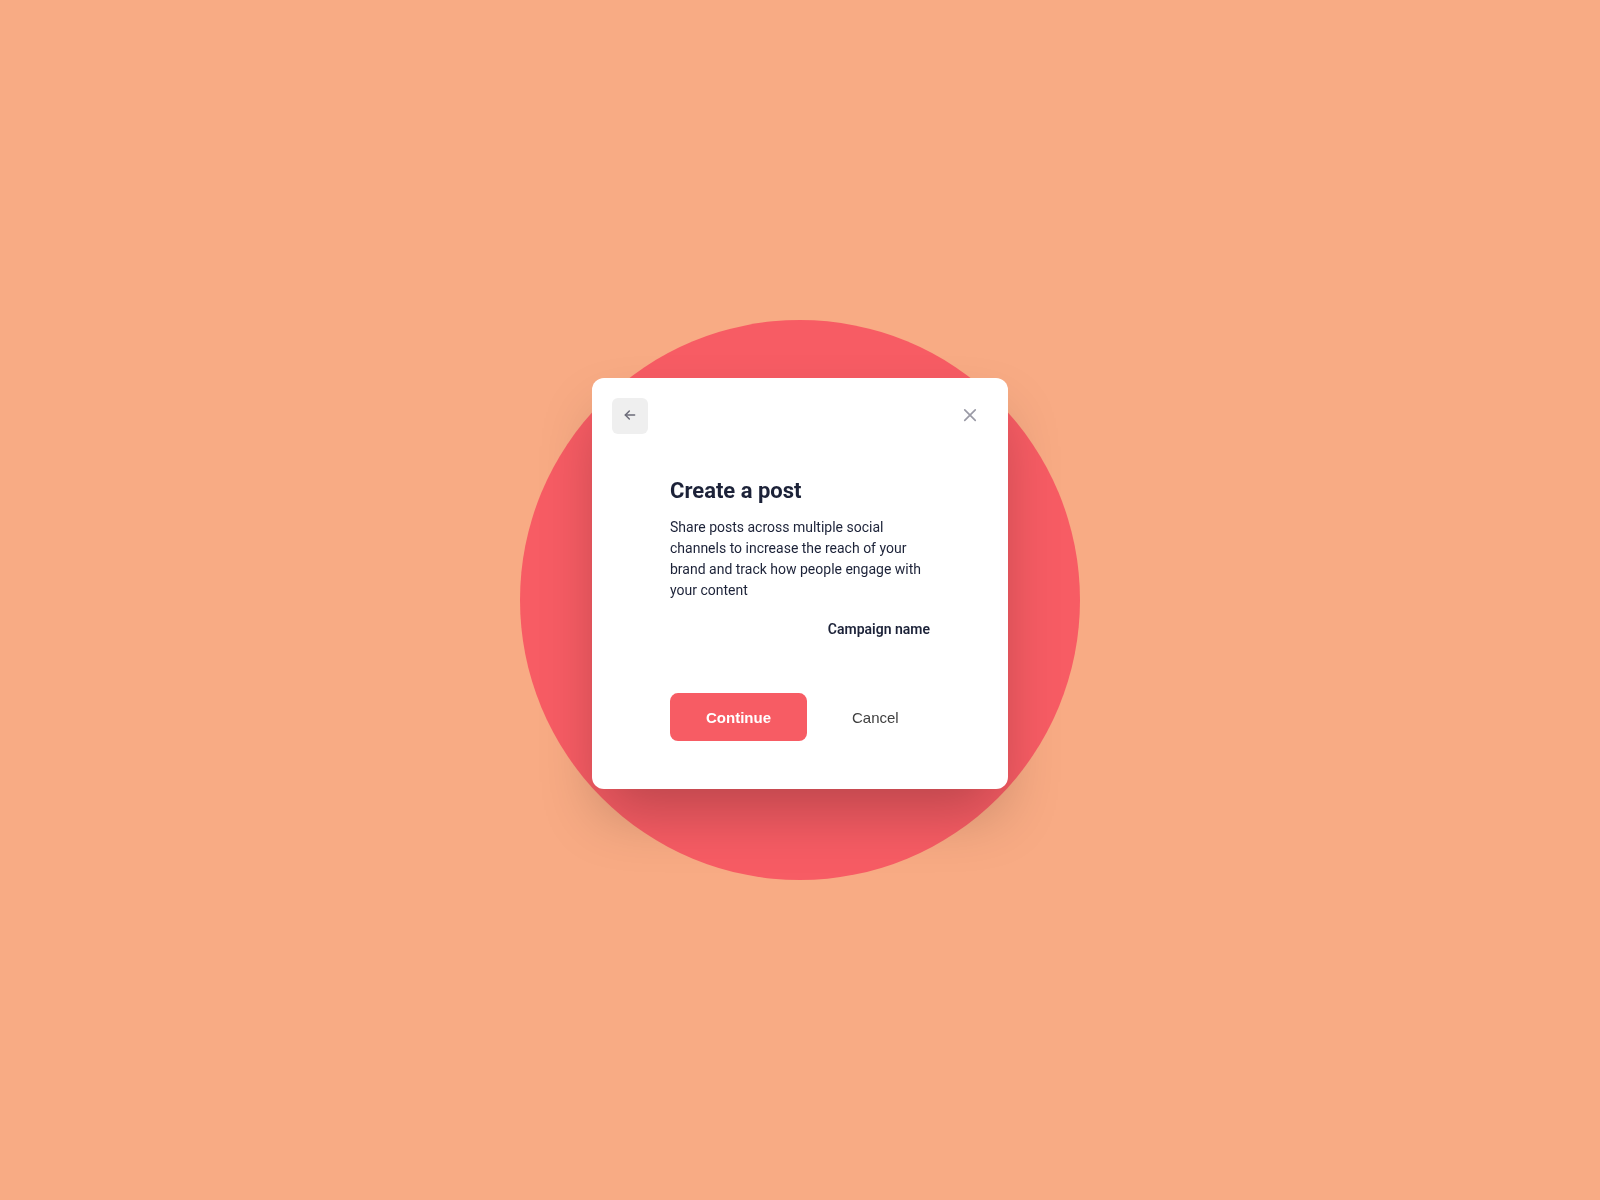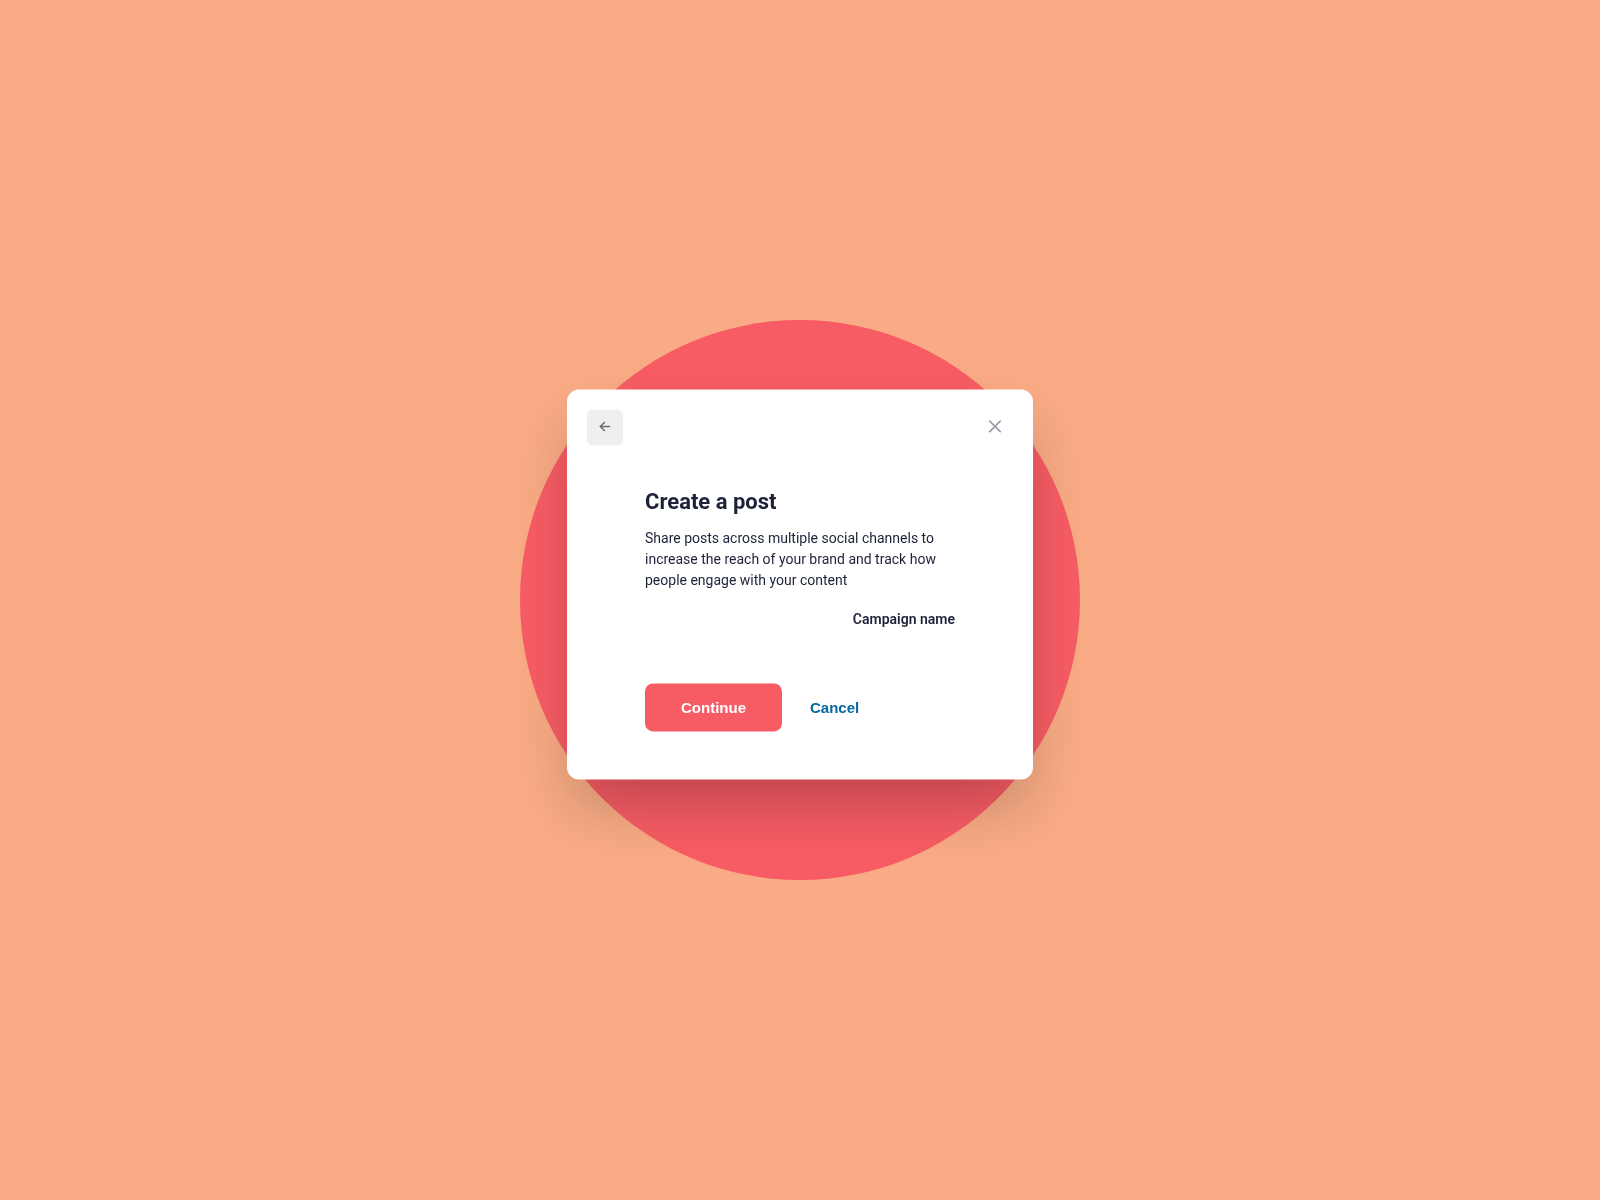--- a/index.html
+++ b/index.html
@@ -20,21 +20,21 @@
       width: 560px;
       height: 560px;
       border-radius: 50%;
       background: #F75C64;
       left: 50%;
       top: 50%;
       transform: translate(-50%, -50%);
     }
     .modal {
       position: absolute;
-      width: 466px;
+      width: 416px;
       left: 50%;
       top: 50%;
       transform: translate(-50%, -54%);
       background: #FFFFFF;
       border-radius: 12px;
       padding: 20px 20px 48px 20px;
       box-shadow: 0 30px 60px -10px rgba(0,0,0,0.25);
     }
     .modal-top {
       display: flex;
@@ -97,40 +97,40 @@
       font-size: 14px;
       color: #1C2238;
       outline: none;
     }
     .text-input::placeholder {
       color: #A9ADB9;
     }
     .actions {
       display: flex;
       align-items: center;
-      gap: 28px;
+      gap: 45px;
       margin-top: 56px;
     }
     .primary-btn {
       background: #F75C64;
       color: #FFFFFF;
       border: none;
       border-radius: 8px;
       height: 48px;
       padding: 0 36px;
       font-size: 15px;
       font-weight: 600;
       cursor: pointer;
     }
     .secondary-btn {
       background: transparent;
       border: none;
-      color: #0369a1;
+      color: #404040;
       font-size: 15px;
-      font-weight: 700;
+      font-weight: 400;
       cursor: pointer;
     }
   </style>
 </head>
 <body>
 
 <div class="circle-bg"></div>
 
 <div class="modal">
   <div class="modal-top">

